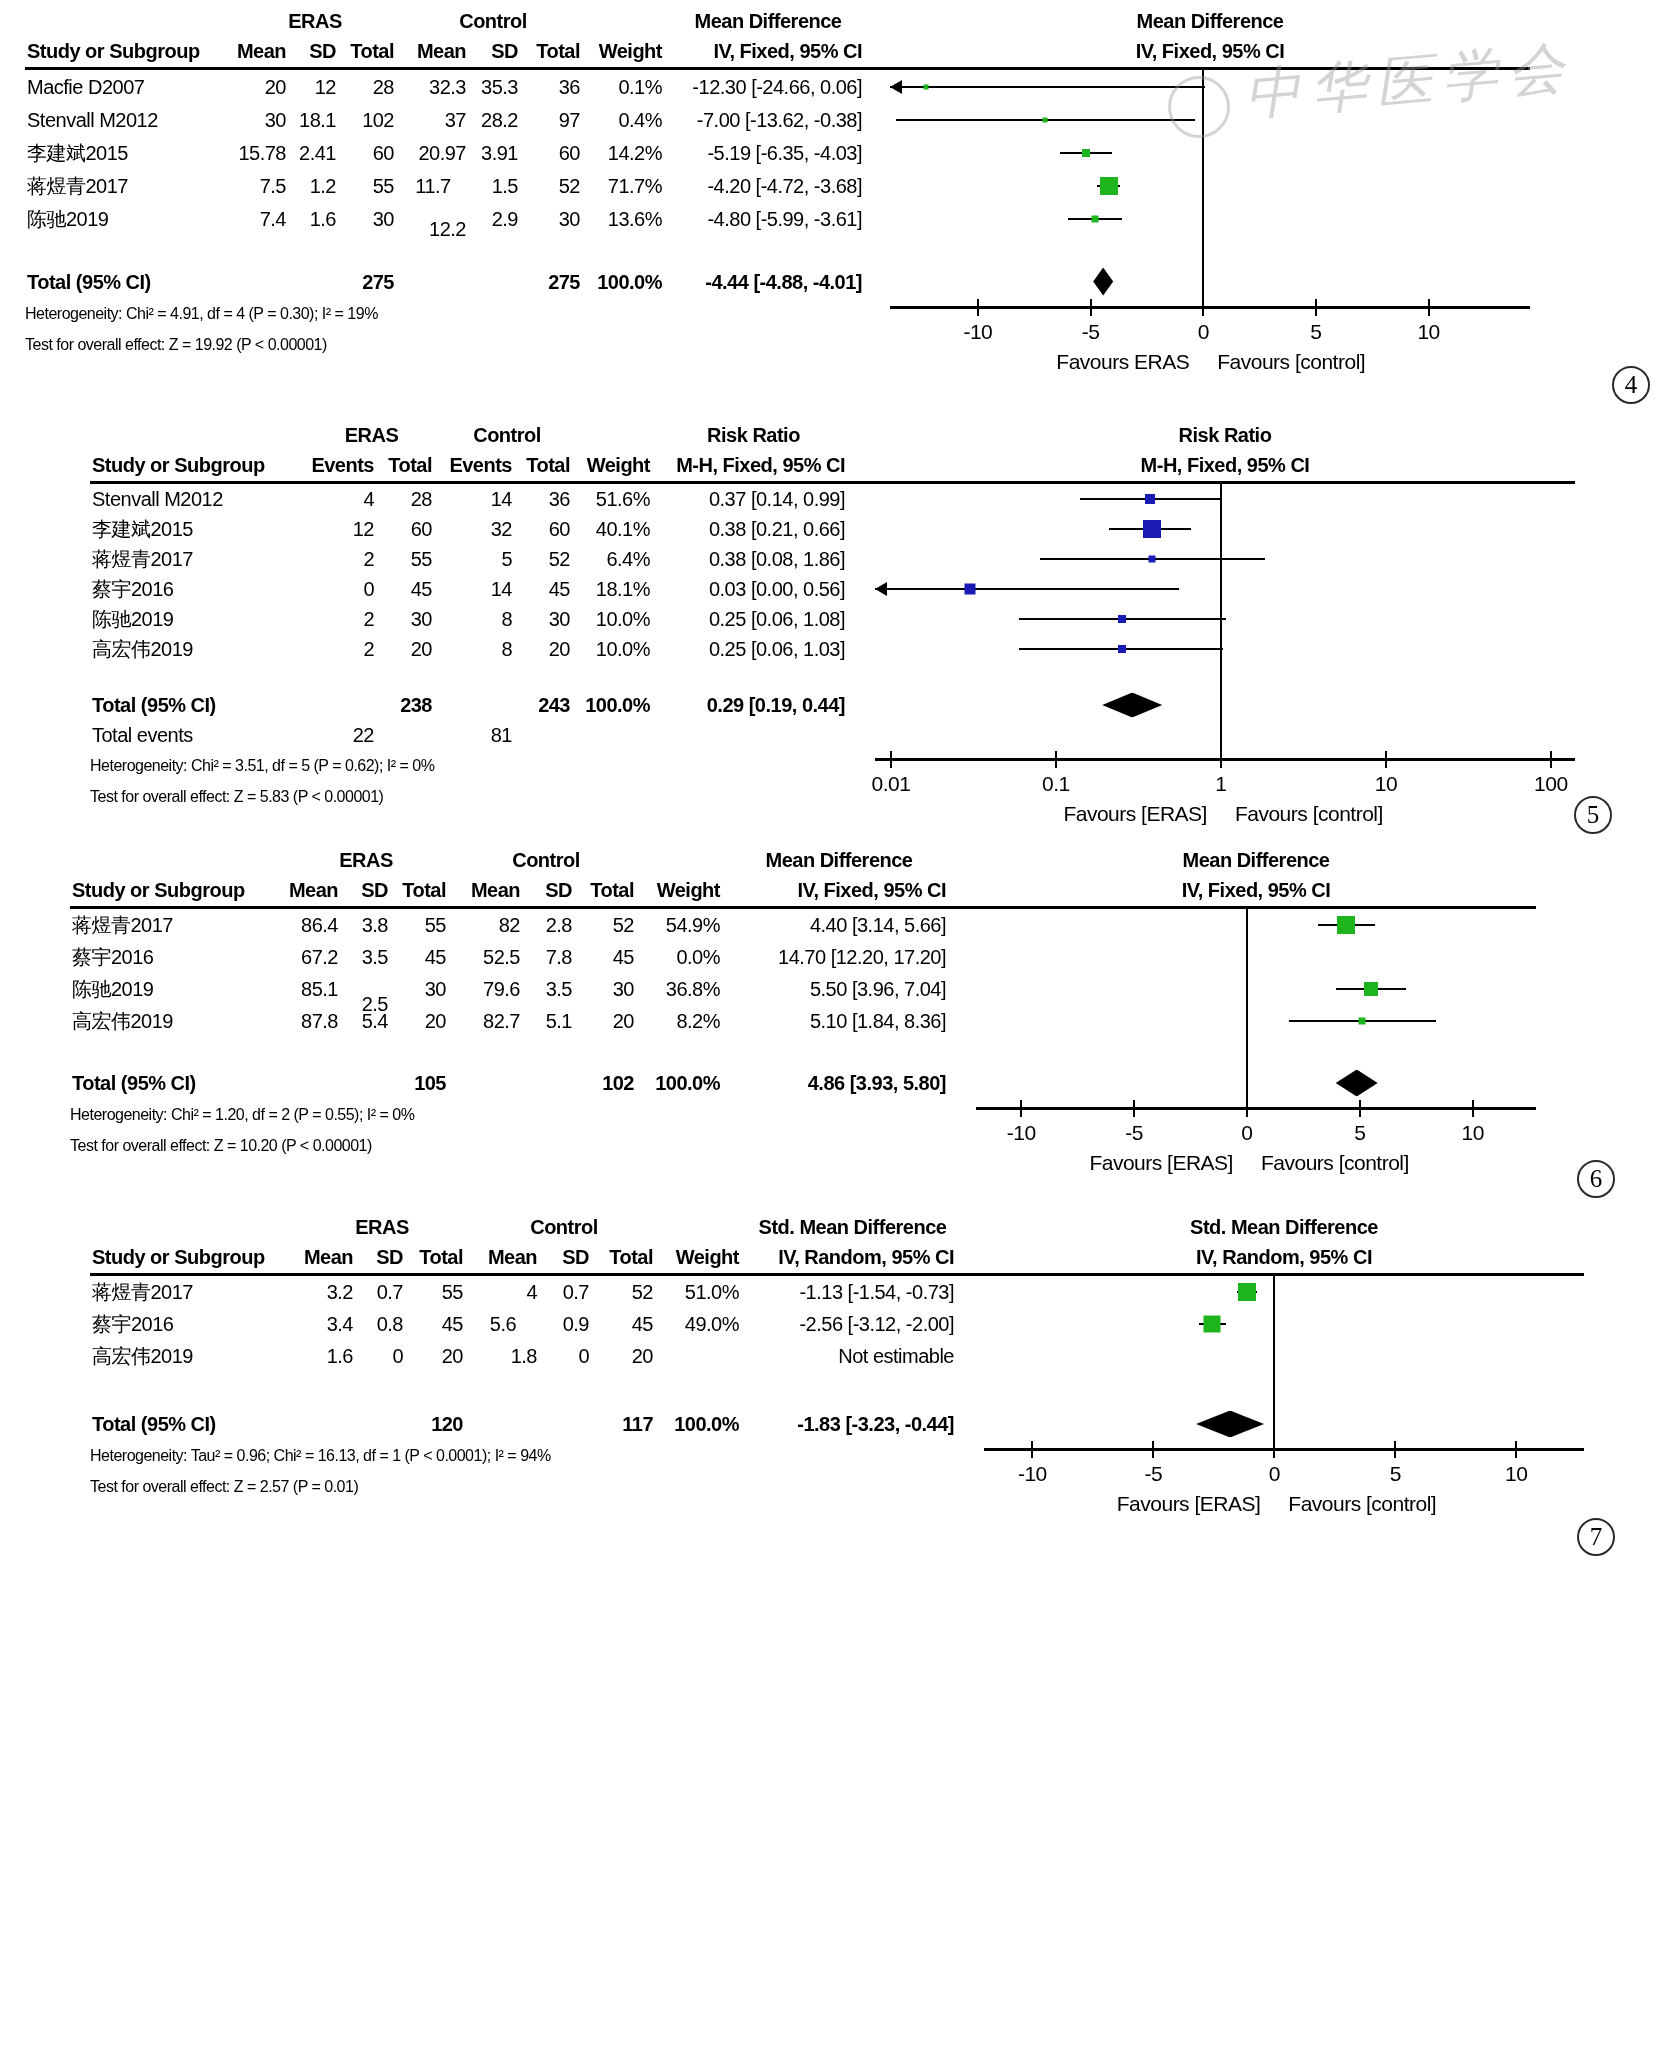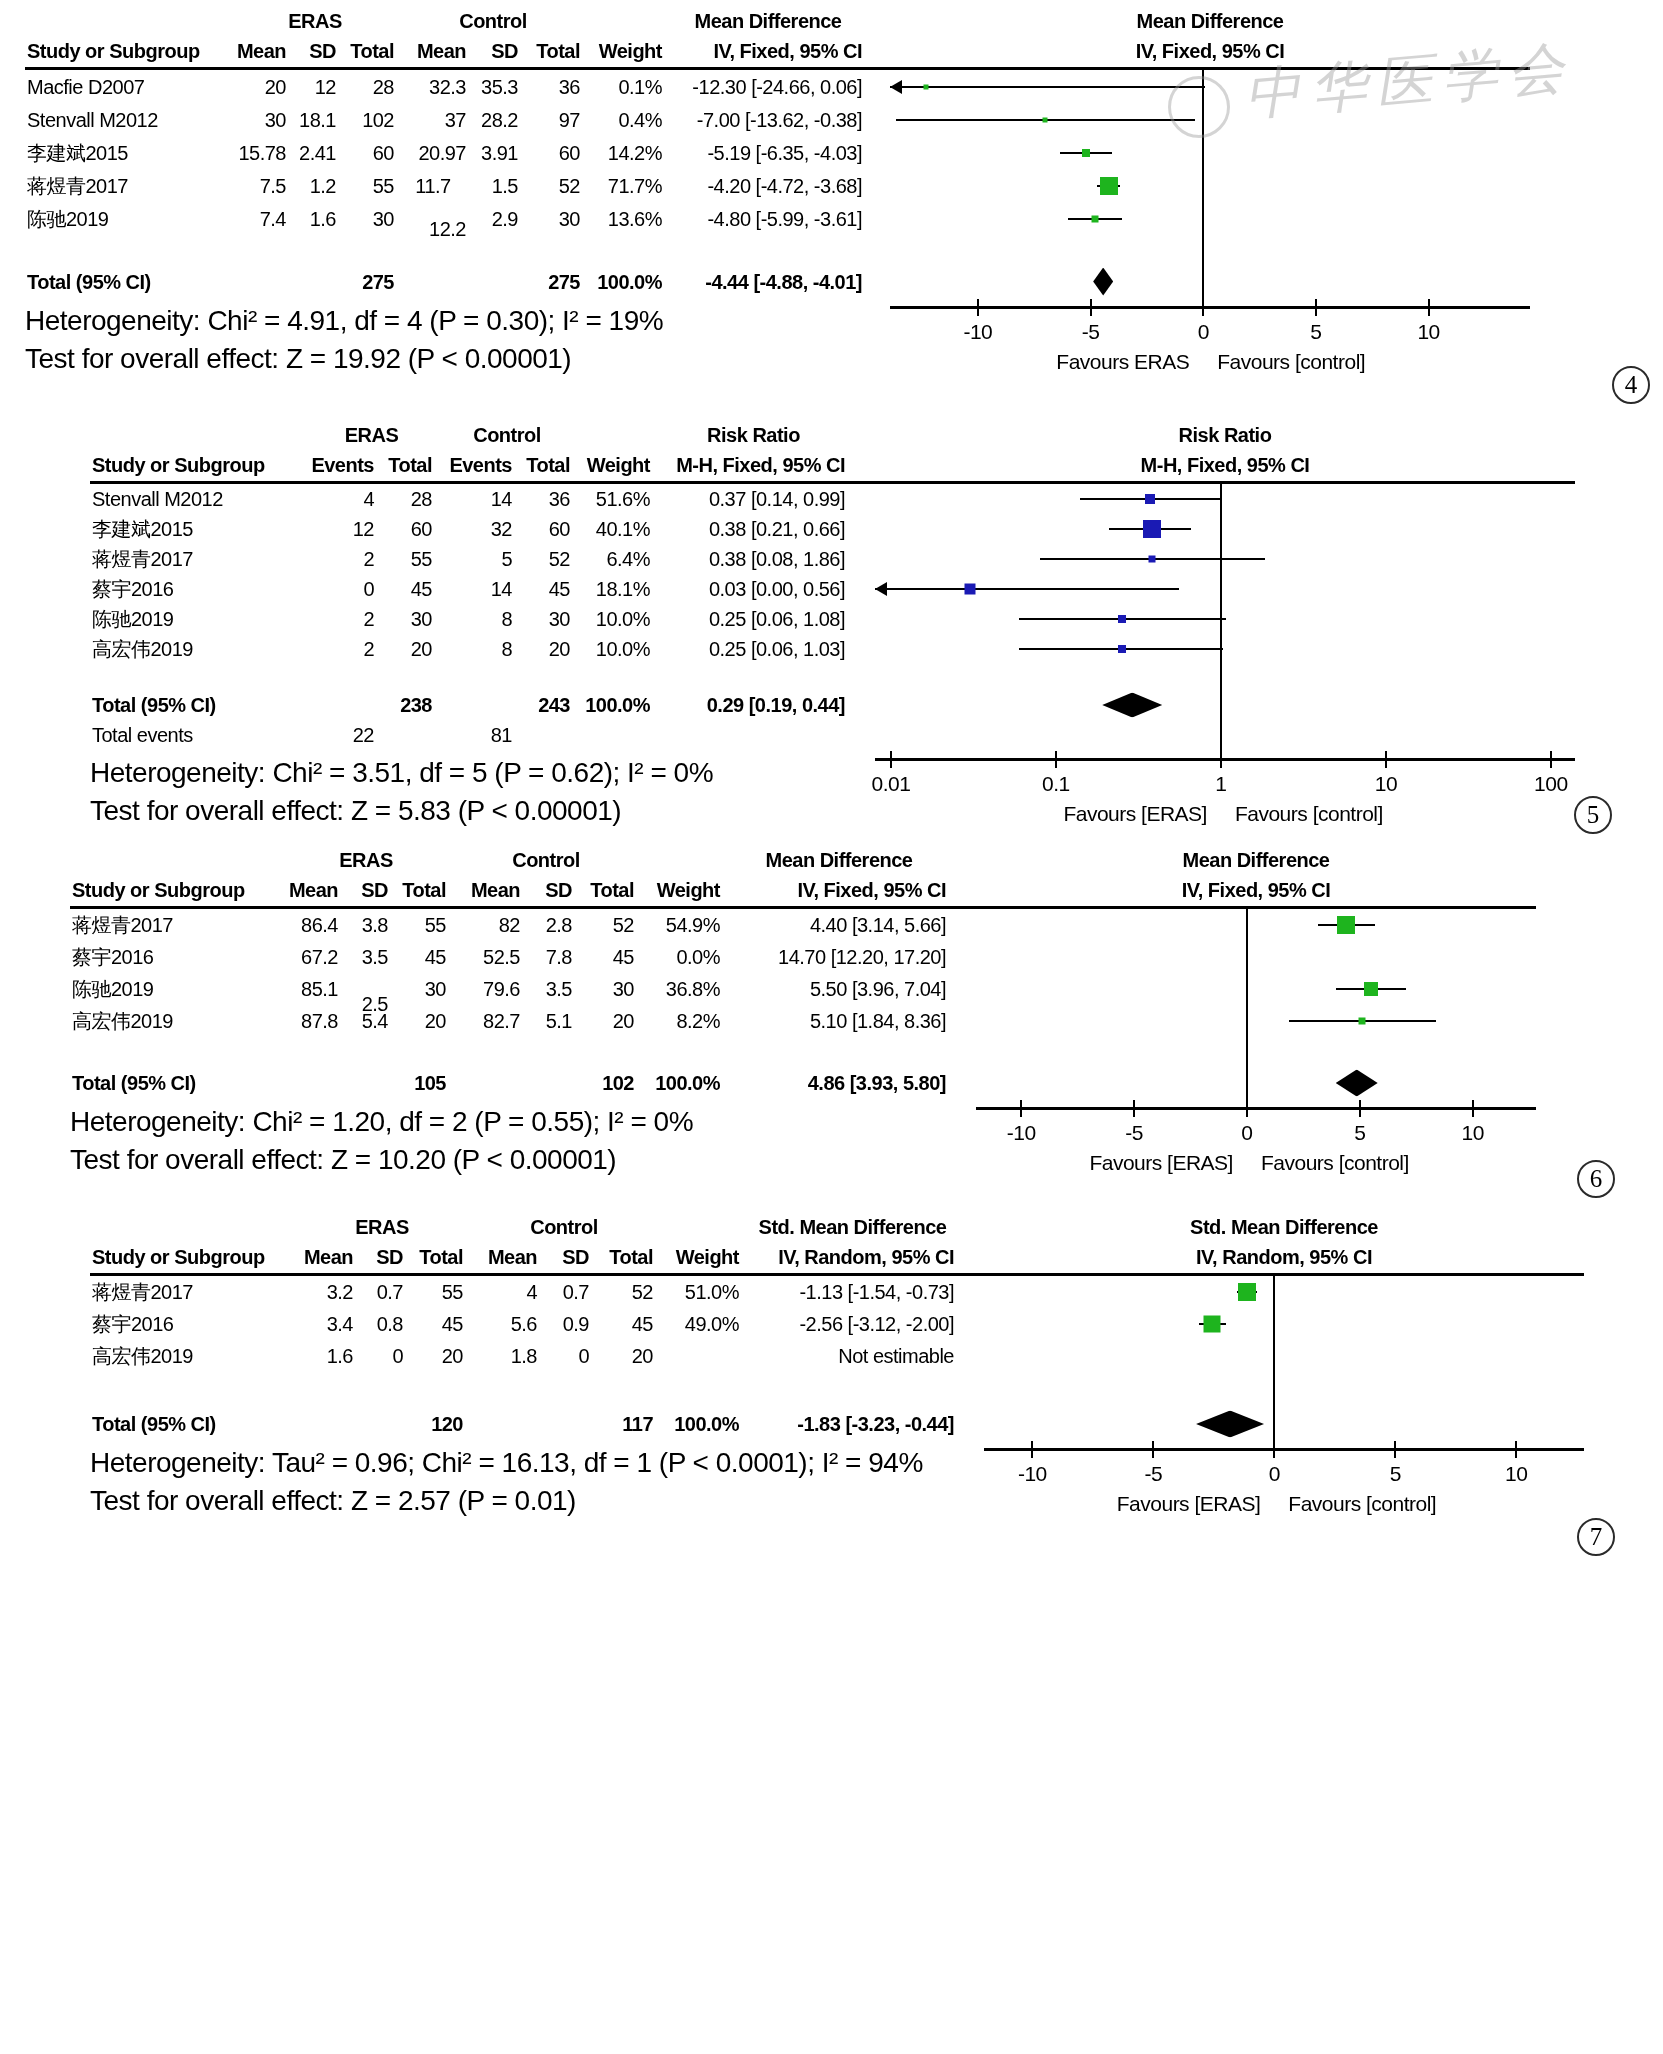--- a/index.html
+++ b/index.html
@@ -21,21 +21,21 @@
   .arrL{position:absolute;left:0;top:50%;transform:translateY(-50%);width:0;height:0;
         border:7px solid transparent;border-right:12px solid #000;border-left:none;}
   .diamond{position:absolute;top:50%;transform:translate(-50%,-50%);background:#000;
         clip-path:polygon(0 50%,50% 0,100% 50%,50% 100%);}
   .axis{position:relative;}
   .axis-line{position:absolute;left:0;right:0;top:8px;height:3px;background:#000;}
   .tick{position:absolute;top:1px;width:2px;height:17px;background:#000;transform:translateX(-50%);}
   .ticklab{position:absolute;top:22px;transform:translateX(-50%);font-size:21px;letter-spacing:-0.5px;}
   .fav{position:absolute;top:52px;font-size:21px;letter-spacing:-0.5px;white-space:nowrap;}
   .zstub{position:absolute;top:0;height:8px;width:2px;background:#000;transform:translateX(-50%);}
-  .foot{font-size:28px;letter-spacing:-0.5px;white-space:nowrap;line-height:31px;margin-top:7px;}
+  .foot{font-size:16px;letter-spacing:-0.5px;white-space:nowrap;line-height:31px;}
   .circle-num{position:absolute;width:34px;height:34px;border:2px solid #2a2a2a;border-radius:50%;
         display:flex;align-items:center;justify-content:center;
         font-family:"Liberation Serif",serif;font-size:25px;background:#fff;}
   .watermark{position:absolute;left:1140px;top:28px;width:520px;height:120px;opacity:.42;
         pointer-events:none;z-index:9;}
   .wm-circle{position:absolute;left:28px;top:48px;width:56px;height:56px;
         border:3px solid #9a9a9a;border-radius:50%;}
   .wm-text{position:absolute;left:104px;top:16px;font-size:56px;color:#9a9a9a;
         font-family:"Liberation Serif",serif;font-style:italic;letter-spacing:10px;
         transform:rotate(-5deg);white-space:nowrap;}
@@ -547,21 +547,21 @@
           <div class="zline" style="left: 48.3871%;"></div>
           <div class="whisk" style="left: 42.1774%; right: 54.5565%;"></div>
           <div class="sq" style="width: 18px; height: 18px; left: 43.8306%; background: rgb(30, 180, 30);"></div>
         </div>
       </div>
       <div class="drow" style="height: 32px;">
         <div class="cell study" style="width: 205px;">蔡宇2016</div>
         <div class="cell" style="width: 64px;">3.4</div>
         <div class="cell" style="width: 50px;">0.8</div>
         <div class="cell" style="width: 60px;">45</div>
-        <div class="cell" style="width: 74px;">5.6</div>
+        <div class="cell" style="width: 74px; text-align: center;">5.6</div>
         <div class="cell" style="width: 52px;">0.9</div>
         <div class="cell" style="width: 64px;">45</div>
         <div class="cell" style="width: 86px;">49.0%</div>
         <div class="cell" style="width: 215px;">-2.56 [-3.12, -2.00]</div>
         <div class="cell" style="width: 24px;"></div>
         <div class="plot-cell" style="width: 600px; height: 32px;">
           <div class="zline" style="left: 48.3871%;"></div>
           <div class="whisk" style="left: 35.8065%; right: 59.6774%;"></div>
           <div class="sq" style="width: 17px; height: 17px; left: 38.0645%; background: rgb(30, 180, 30);"></div>
         </div>

